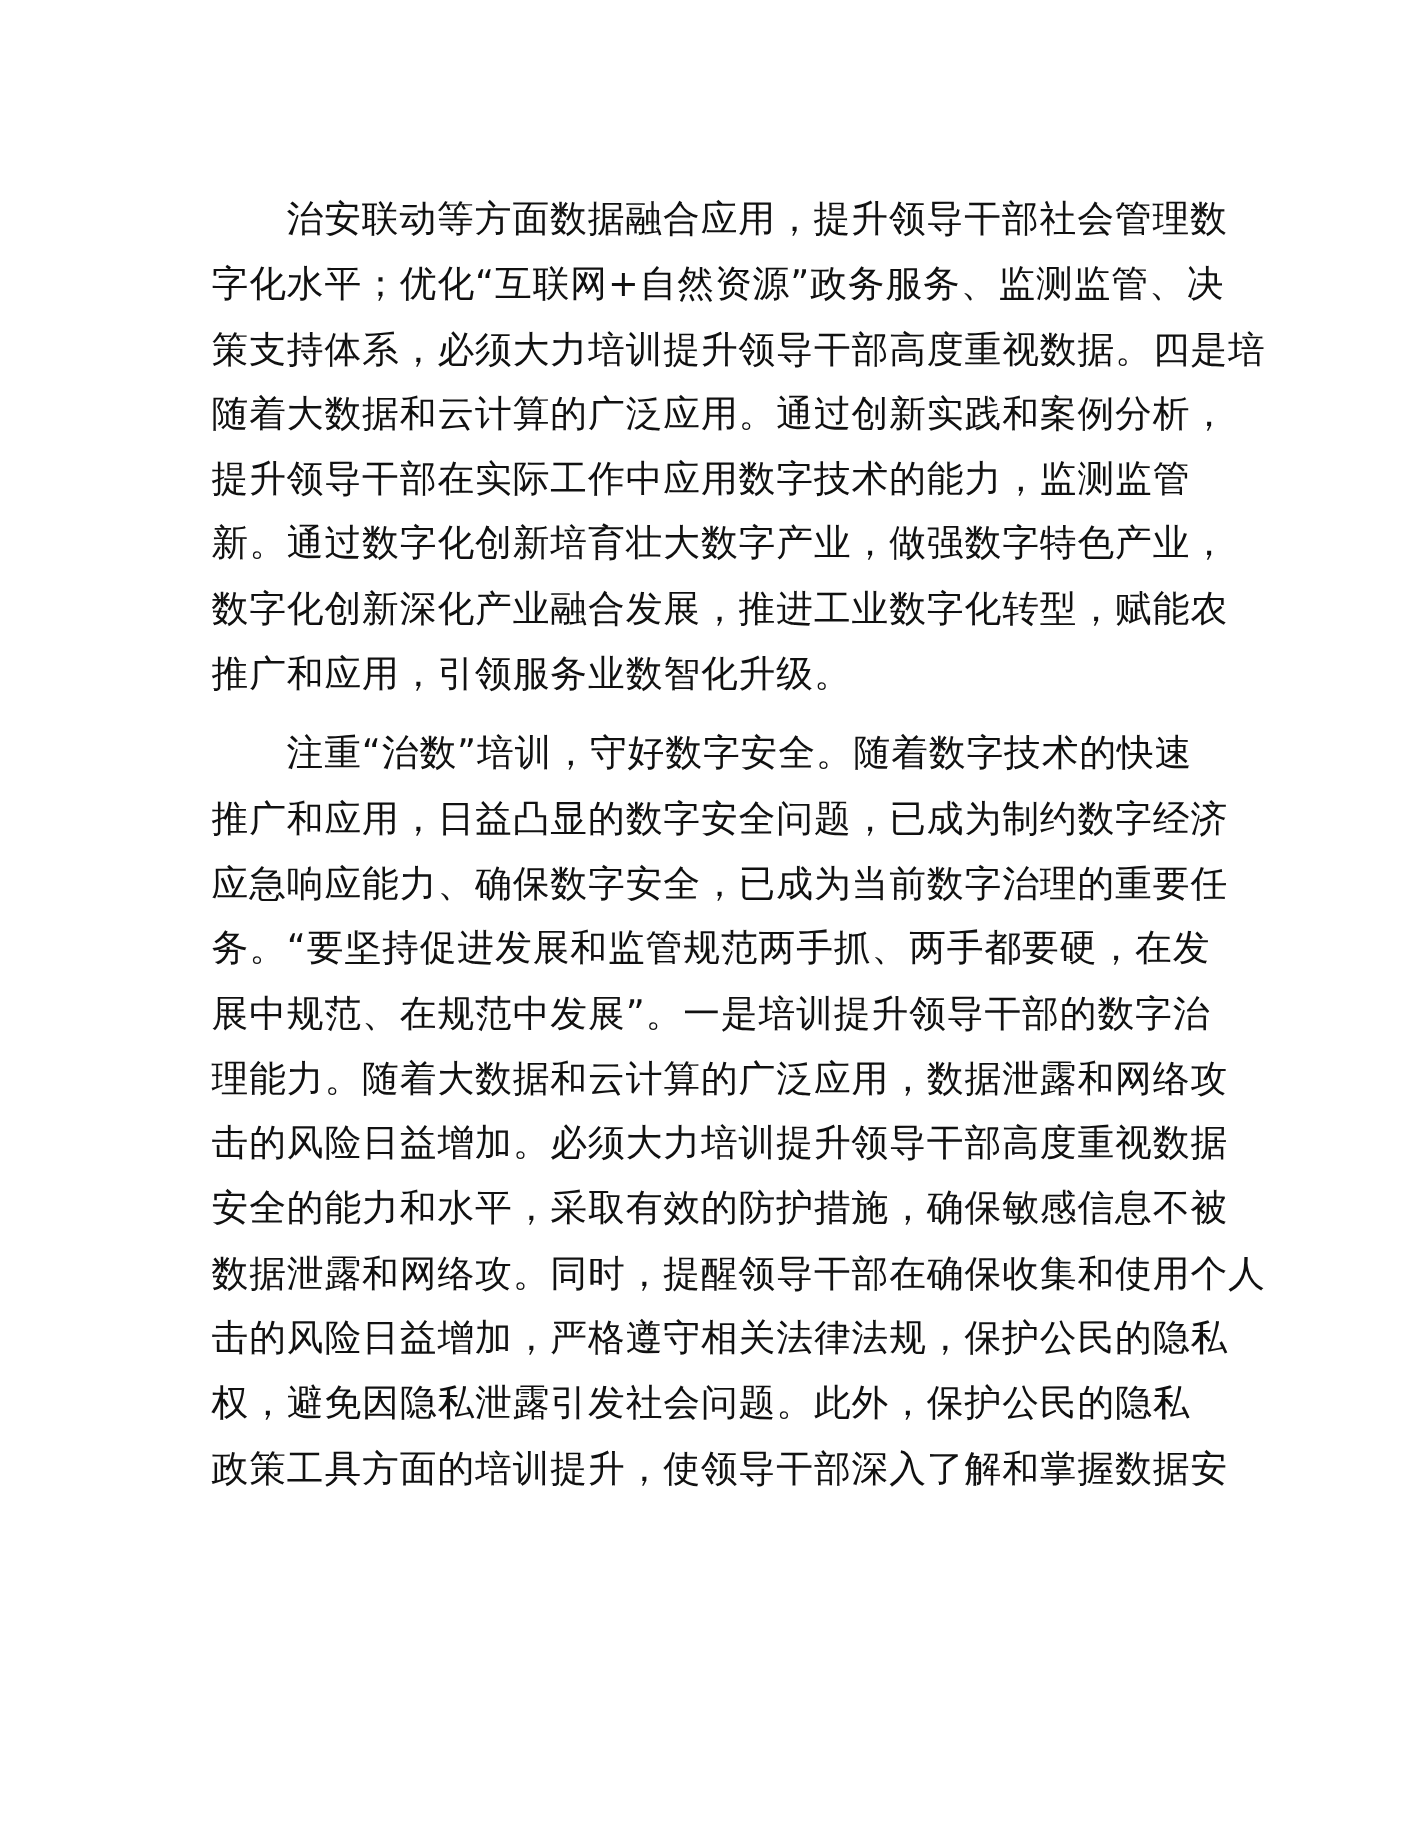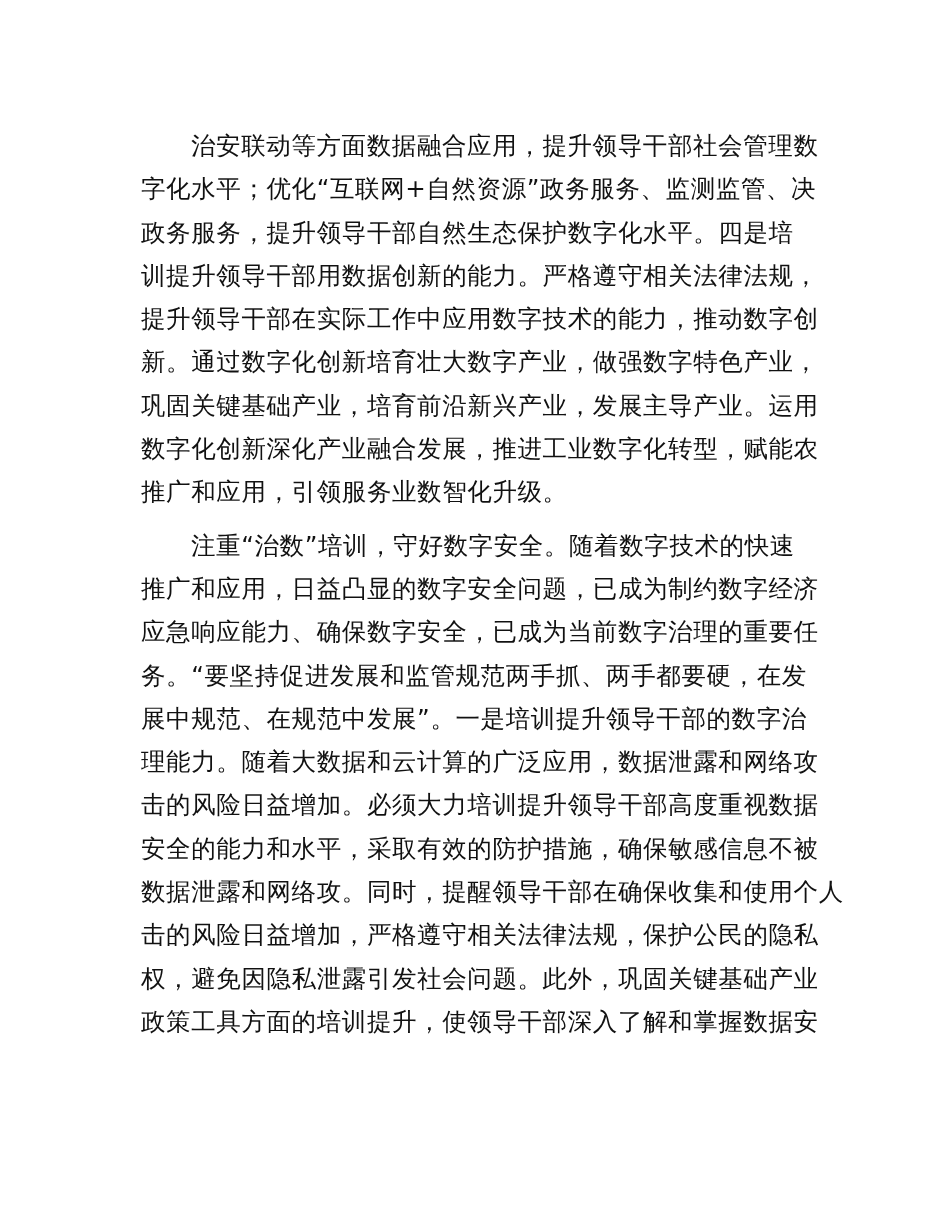--- a/index.html
+++ b/index.html
@@ -45,40 +45,39 @@
 </style>
 </head>
 <body>
 
 <div class="page">
   <div class="text-block">
 
     <div class="paragraph">
       <div class="line indent">治安联动等方面数据融合应用，提升领导干部社会管理数</div>
       <div class="line">字化水平；优化“互联网+自然资源”政务服务、监测监管、决</div>
-      <div class="line">政务服务，提升领导干部自然生态保护数字化水平。四是培</div>
-      <div class="line">训提升领导干部用数据创新的能力。严格遵守相关法律法规，</div>
-      <div class="line">提升领导干部在实际工作中应用数字技术的能力，推动数字创</div>
+      <div class="line">策支持体系，必须大力培训提升领导干部高度重视数据。四是培</div>
+      <div class="line">随着大数据和云计算的广泛应用。通过创新实践和案例分析，</div>
+      <div class="line">提升领导干部在实际工作中应用数字技术的能力，监测监管</div>
       <div class="line">新。通过数字化创新培育壮大数字产业，做强数字特色产业，</div>
-      <div class="line">巩固关键基础产业，培育前沿新兴产业，发展主导产业。运用</div>
       <div class="line">数字化创新深化产业融合发展，推进工业数字化转型，赋能农</div>
       <div class="line">推广和应用，引领服务业数智化升级。</div>
     </div>
 
     <div class="para-gap"></div>
 
     <div class="paragraph">
       <div class="line indent">注重“治数”培训，守好数字安全。随着数字技术的快速</div>
       <div class="line">推广和应用，日益凸显的数字安全问题，已成为制约数字经济</div>
       <div class="line">应急响应能力、确保数字安全，已成为当前数字治理的重要任</div>
       <div class="line">务。“要坚持促进发展和监管规范两手抓、两手都要硬，在发</div>
       <div class="line">展中规范、在规范中发展”。一是培训提升领导干部的数字治</div>
       <div class="line">理能力。随着大数据和云计算的广泛应用，数据泄露和网络攻</div>
       <div class="line">击的风险日益增加。必须大力培训提升领导干部高度重视数据</div>
       <div class="line">安全的能力和水平，采取有效的防护措施，确保敏感信息不被</div>
       <div class="line">数据泄露和网络攻。同时，提醒领导干部在确保收集和使用个人</div>
       <div class="line">击的风险日益增加，严格遵守相关法律法规，保护公民的隐私</div>
-      <div class="line">权，避免因隐私泄露引发社会问题。此外，巩固关键基础产业</div>
+      <div class="line">权，避免因隐私泄露引发社会问题。此外，保护公民的隐私</div>
       <div class="line">政策工具方面的培训提升，使领导干部深入了解和掌握数据安</div>
     </div>
 
   </div>
 </div>
 
 </body></html>

